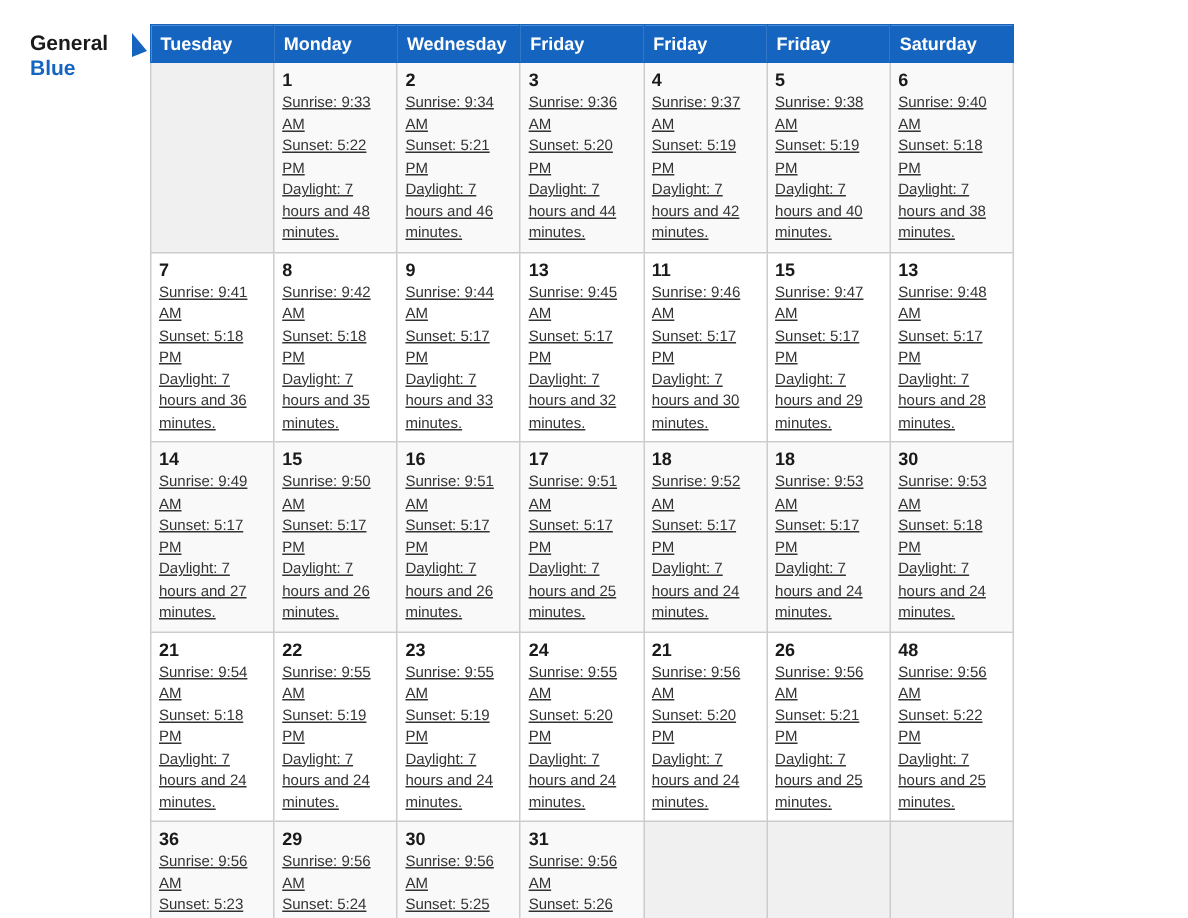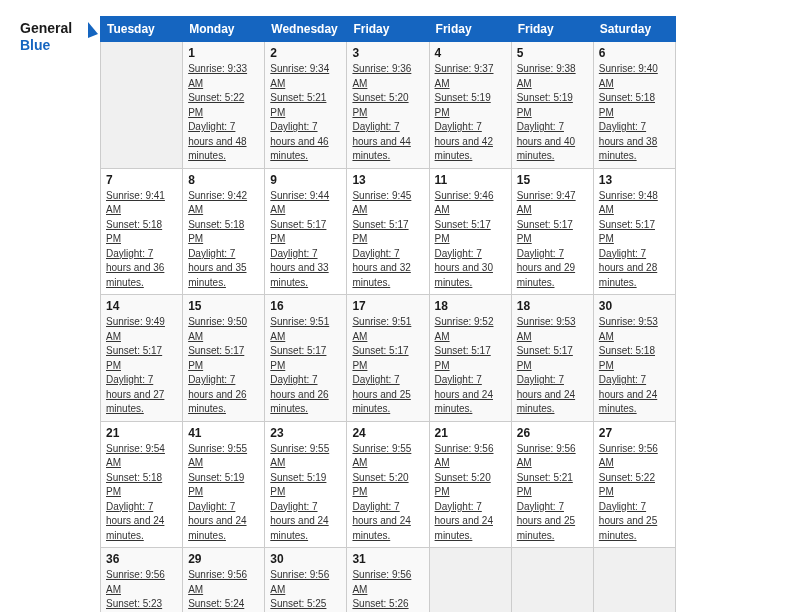--- a/index.html
+++ b/index.html
@@ -203,41 +203,41 @@
             <span class="day-num">30</span>
 <div class="day-detail">Sunrise: 9:53 AM<br>Sunset: 5:18 PM<br>Daylight: 7 hours and 24 minutes.</div>
           </td>
         </tr>
         <tr>
           <td>
             <span class="day-num">21</span>
 <div class="day-detail">Sunrise: 9:54 AM<br>Sunset: 5:18 PM<br>Daylight: 7 hours and 24 minutes.</div>
           </td>
           <td>
-            <span class="day-num">41</span>
+            <span class="day-num">22</span>
 <div class="day-detail">Sunrise: 9:55 AM<br>Sunset: 5:19 PM<br>Daylight: 7 hours and 24 minutes.</div>
           </td>
           <td>
             <span class="day-num">23</span>
 <div class="day-detail">Sunrise: 9:55 AM<br>Sunset: 5:19 PM<br>Daylight: 7 hours and 24 minutes.</div>
           </td>
           <td>
             <span class="day-num">24</span>
 <div class="day-detail">Sunrise: 9:55 AM<br>Sunset: 5:20 PM<br>Daylight: 7 hours and 24 minutes.</div>
           </td>
           <td>
             <span class="day-num">21</span>
 <div class="day-detail">Sunrise: 9:56 AM<br>Sunset: 5:20 PM<br>Daylight: 7 hours and 24 minutes.</div>
           </td>
           <td>
             <span class="day-num">26</span>
 <div class="day-detail">Sunrise: 9:56 AM<br>Sunset: 5:21 PM<br>Daylight: 7 hours and 25 minutes.</div>
           </td>
           <td>
-            <span class="day-num">27</span>
+            <span class="day-num">48</span>
 <div class="day-detail">Sunrise: 9:56 AM<br>Sunset: 5:22 PM<br>Daylight: 7 hours and 25 minutes.</div>
           </td>
         </tr>
         <tr>
           <td>
             <span class="day-num">36</span>
 <div class="day-detail">Sunrise: 9:56 AM<br>Sunset: 5:23 PM<br>Daylight: 7 hours and 26 minutes.</div>
           </td>
           <td>
             <span class="day-num">29</span>

